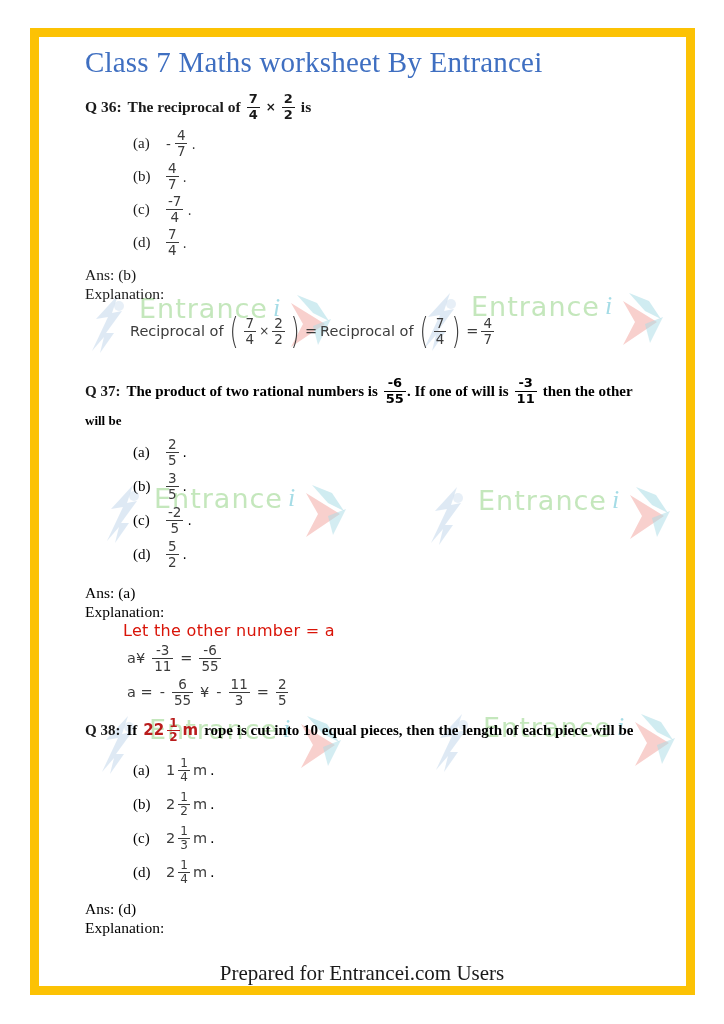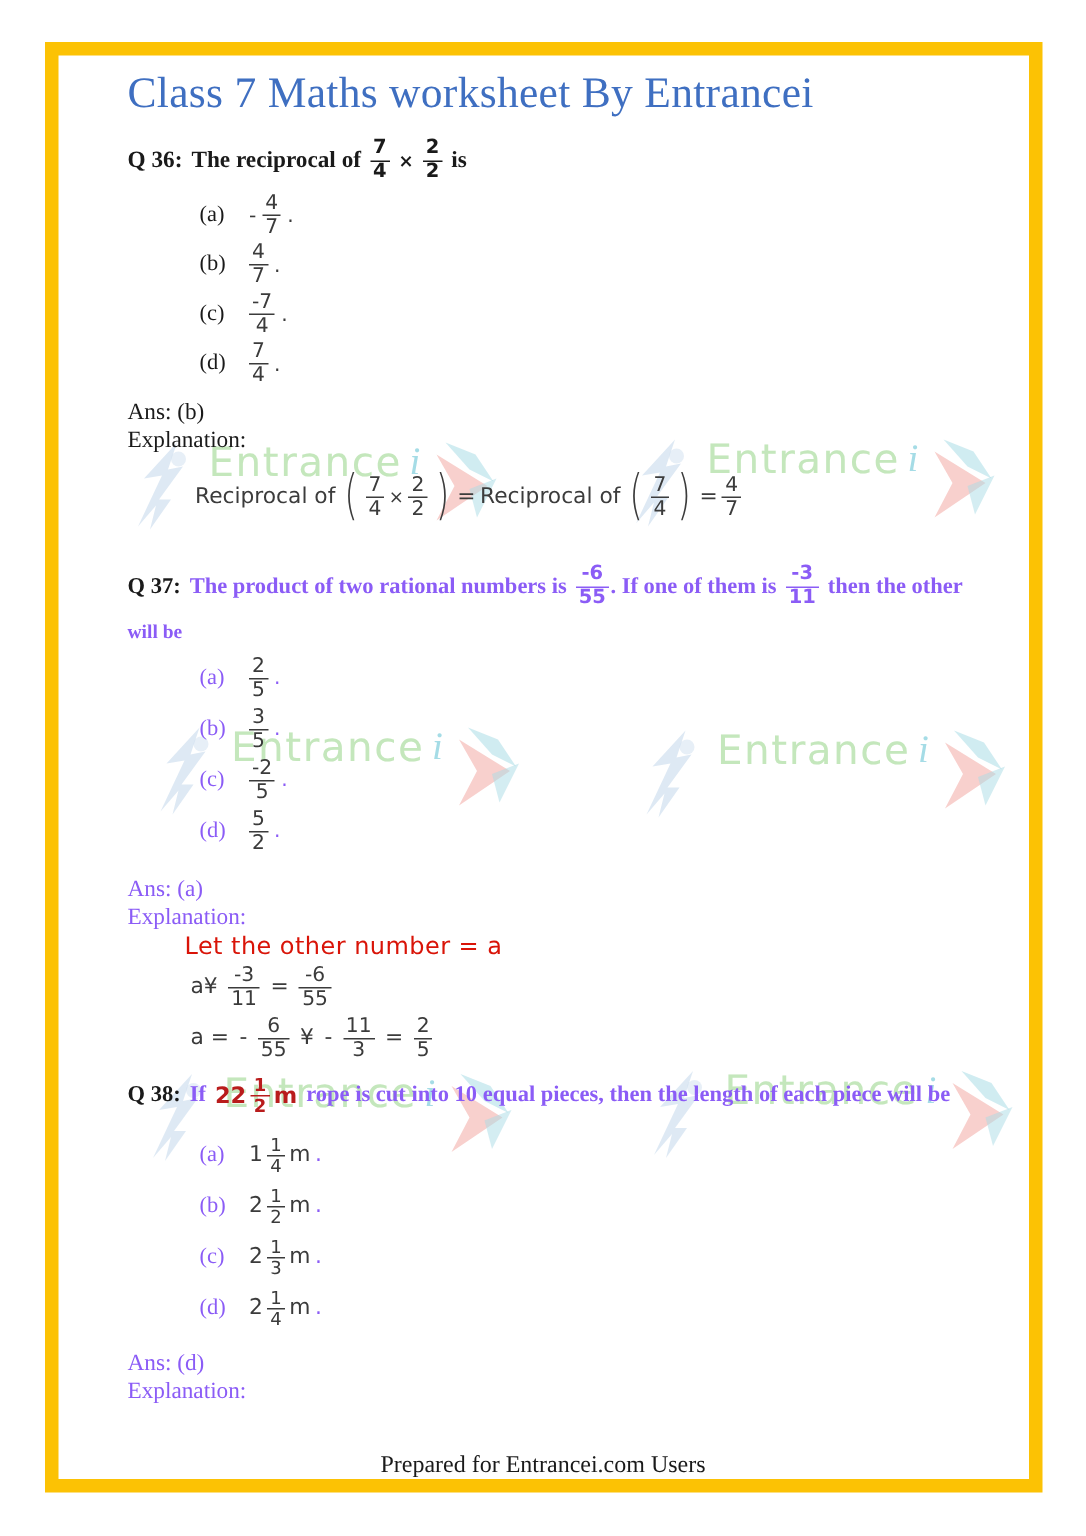--- a/index.html
+++ b/index.html
@@ -24,21 +24,21 @@
   .frac .den { display:block; padding:0 2px; }
   .fb { font-weight:bold; }
 
   .qline { display:flex; align-items:center; gap:6px; font-weight:bold;
            font-size:15px; color:#1a1a1a; white-space:nowrap; }
   .q36line { margin-top:8px; height:40px; font-size:15.5px; }
   .q37line { margin-top:14px; height:40px; }
   .q37line2 { height:20px; font-weight:bold; font-size:13px; }
   .q38line { margin-top:0; height:42px; }
   .qfrac { font-size:13px; }
-  .red { color:#8b5cf6; }
+  .red { color:#000000; }
   .black { color:#1a1a1a; }
   .tight { margin-left:-5px; }
 
   .opt-row { display:flex; align-items:center; gap:9px; height:33px; margin-left:48px; font-size:15px; }
   .opt-row.tall { height:34px; }
   .opt-letter { min-width:24px; }
   .opt-math { display:flex; align-items:center; gap:4px; color:#3b3b3b;
               font-family:"DejaVu Sans",sans-serif; font-size:13.5px; }
   .opts { margin-top:0; }
   .opts37 { margin-top:4px; }
@@ -60,21 +60,21 @@
   .work-row { display:flex; align-items:center; gap:7px; margin-left:42px; height:34px;
               color:#3b3b3b; font-family:"DejaVu Sans",sans-serif; font-size:14.5px; }
   .work-row .frac { font-size:13.5px; }
 
   .mixed { display:inline-flex; align-items:center; gap:3px; font-family:"DejaVu Sans",sans-serif; }
   .mixed .frac { font-size:12px; }
   .mixed-q { font-weight:bold; color:#b91c1c; font-size:15px; }
   .mixed-opt { color:#3b3b3b; font-size:14.5px; }
 
   .footer { position:absolute; left:0; right:0; bottom:38px; text-align:center;
-            font-size:16px; color:#1a1a1a; z-index:1; }
+            font-size:21px; color:#1a1a1a; z-index:1; }
 </style>
 </head>
 <body>
 
 <div class="page">
   <div class="frame"></div>
 
   <div class="wm" style="left:88px;top:293px">
     <svg width="46" height="62" viewBox="0 0 46 62">
       <path d="M30 2 L8 26 L20 24 L4 58 L16 44 L12 60 L26 40 L18 40 L34 18 L24 20 Z" fill="#bdd3ea" opacity="0.5"></path>
@@ -248,21 +248,21 @@
       </span>
     </div>
 
     <div class="qline q37line">
       <span class="black">Q 37:</span>
       <span class="red">The product of two rational numbers is</span>
       <span class="frac fb qfrac red">
         <span class="num">-6</span>
         <span class="den">55</span>
       </span>
-      <span class="red tight">. If one of them is</span>
+      <span class="red tight">. If one of will is</span>
       <span class="frac fb qfrac red">
         <span class="num">-3</span>
         <span class="den">11</span>
       </span>
       <span class="red">then the other</span>
     </div>
     <div class="qline q37line2">
       <span class="red">will be</span>
     </div>
 

